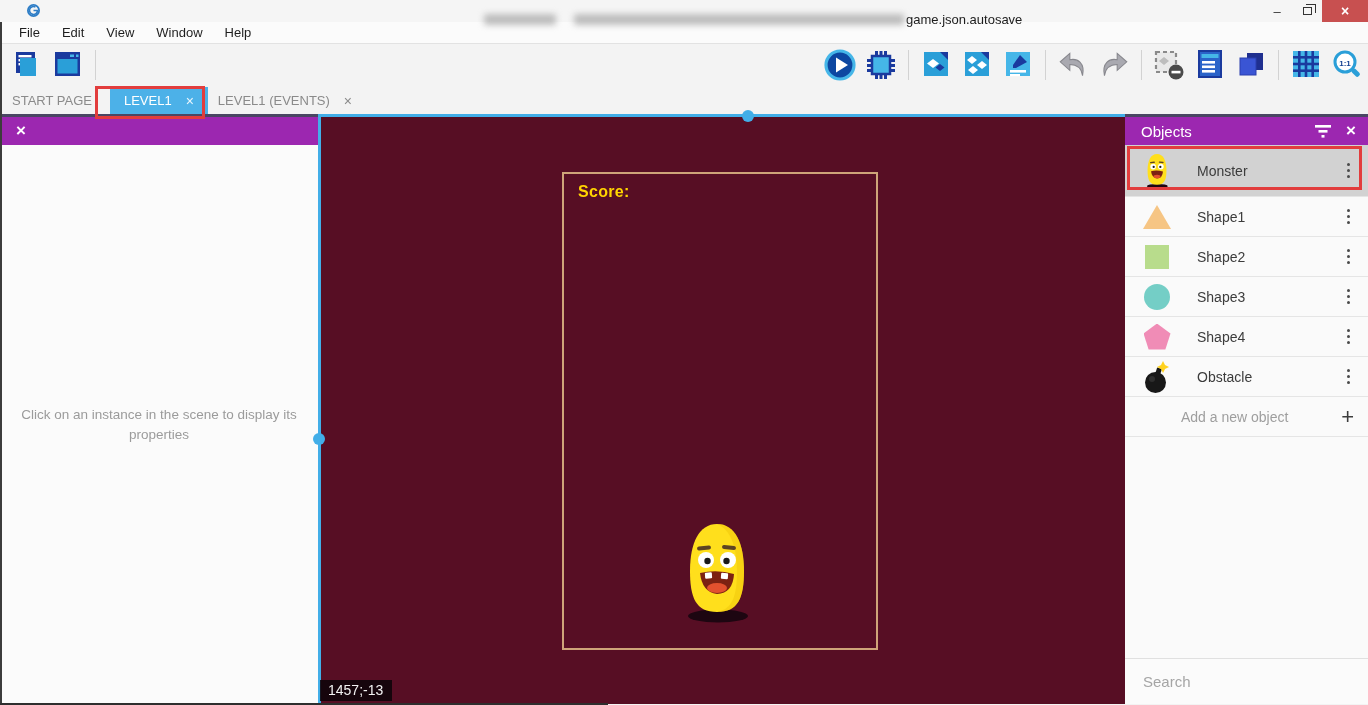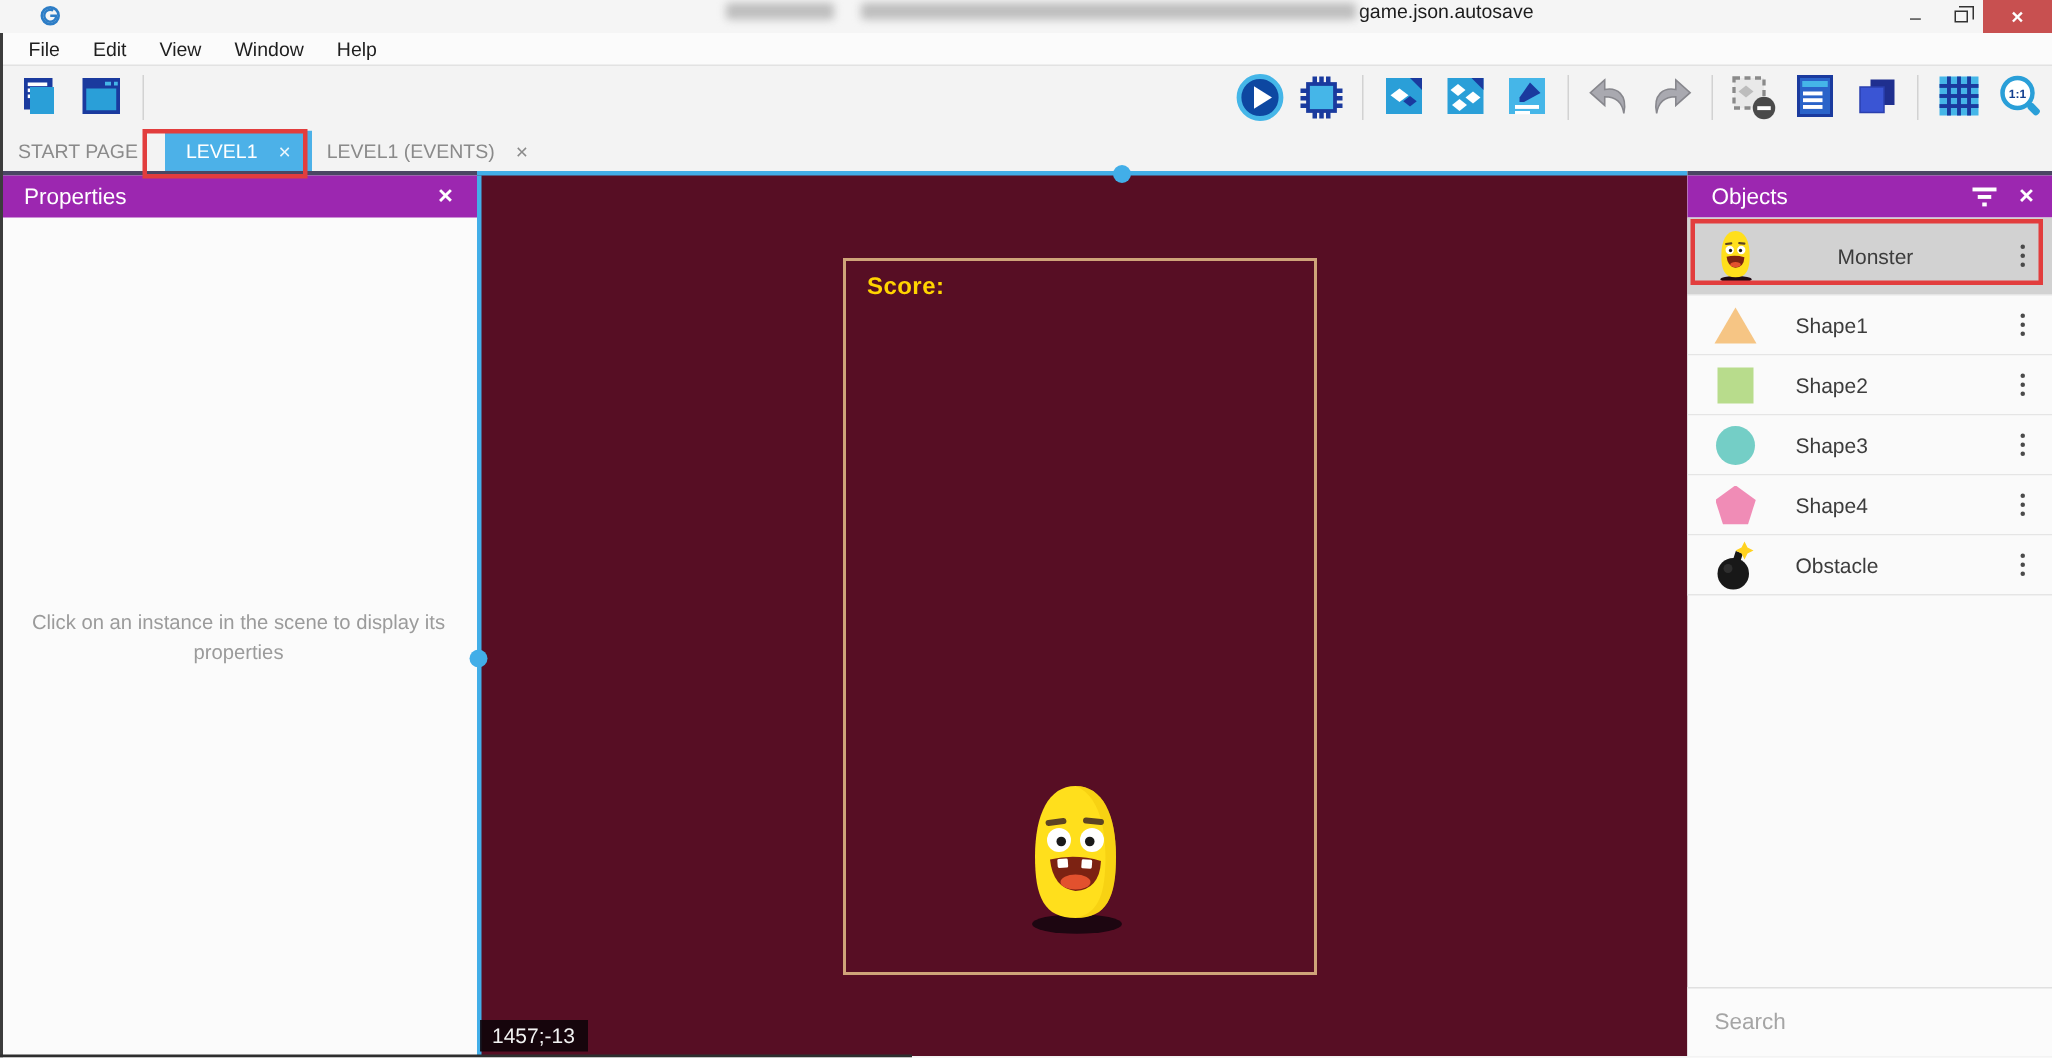--- a/index.html
+++ b/index.html
@@ -2,21 +2,21 @@
 <html><head>
 <meta charset="utf-8">
 <style>
   * { margin:0; padding:0; box-sizing:border-box; }
   html,body { width:1368px; height:705px; overflow:hidden; font-family:"Liberation Sans", sans-serif; }
   .app { position:relative; width:1368px; height:705px; background:#f3f3f3; }
 
   
   .titlebar { position:relative; height:22px; background:#f5f5f5; }
   .gd-logo { position:absolute; left:26px; top:3px; }
-  .title-group { position:absolute; left:484px; top:0; display:flex; align-items:center; }
+  .title-group { position:absolute; left:484px; top:12px; display:flex; align-items:center; }
   .blurblock { height:11px; background:#bdbdbd; border-radius:2px; filter:blur(3px); display:inline-block; }
   .blur1 { width:72px; margin-right:18px; }
   .blur2 { width:330px; margin-right:2px; }
   .title-text { font-size:13px; color:#1c1c1c; white-space:nowrap; }
   .win-controls { position:absolute; right:0; top:0; height:22px; display:flex; align-items:stretch; }
   .win-btn { width:30px; display:flex; align-items:center; justify-content:center; font-size:13px; color:#333; }
   .win-btn.restore-btn span { display:block; width:9px; height:8px; border:1px solid #333; position:relative; background:#f5f5f5; }
   .win-btn.restore-btn span::before { content:""; position:absolute; left:2px; top:-4px; width:9px; height:8px; border:1px solid #333; border-bottom:none; border-left:none; }
   .win-btn.close-btn { width:46px; background:#c85050; color:#fff; font-size:14px; font-weight:bold; }
 
@@ -59,21 +59,21 @@
   .game-frame { position:absolute; left:244px; top:55px; width:316px; height:478px; border:2px solid #cfa479; }
   .score-text { position:absolute; left:260px; top:66px; font-size:16px; font-weight:bold; color:#ffd400; letter-spacing:0.3px; }
   .monster-sprite { position:absolute; left:364px; top:404px; }
   .coords { position:absolute; left:2px; bottom:3px; background:rgba(14,5,9,0.88); color:#f2f2f2; font-size:14px; padding:2px 9px 3px 8px; }
 
   
   .objects-panel { position:relative; width:243px; background:#fafafa; display:flex; flex-direction:column; }
   .objects-panel .panel-header { padding:0 12px 0 16px; }
   .hdr-filter { margin-right:14px; }
   .obj-row { height:40px; display:flex; align-items:center; padding:0 12px 0 16px; border-bottom:1px solid #e5e5e5; background:#fafafa; }
-  .obj-row.selected { height:52px; background:#d2d2d2;gap:28px; }
+  .obj-row.selected { height:52px; background:#d2d2d2; }
   .obj-icon { width:32px; height:36px; display:flex; align-items:center; justify-content:center; margin-right:24px; }
   .obj-label { flex:1; font-size:14px; color:#3c3c3c; }
   .dots { display:flex; flex-direction:column; gap:2.5px; padding:4px 6px; }
   .dots i { width:3.5px; height:3.5px; border-radius:50%; background:#4a4a4a; }
   .add-row { height:40px; display:flex; align-items:center; padding:0 14px 0 56px; border-bottom:1px solid #e5e5e5; }
   .add-label { flex:1; font-size:14px; color:#9e9e9e; }
   .add-plus { font-size:22px; color:#3c3c3c; font-weight:400; }
   .obj-spacer { flex:1; }
   .search-row { height:46px; border-top:1px solid #e0e0e0; display:flex; align-items:center; padding:0 14px 0 18px; background:#fbfbfb;gap:15px; }
   .search-input { flex:1; border:none; outline:none; background:transparent; font-size:15px; color:#444; font-family:"Liberation Sans", sans-serif; }
@@ -270,21 +270,20 @@
     <div class="tab">
       <span>LEVEL1 (EVENTS)</span>
       <span class="tab-close">×</span>
     </div>
   </div>
 
   <div class="main">
 
     <div class="props-panel panel-top-dark">
       <div class="panel-header">
-        <span class="panel-title">Properties</span>
         <span class="panel-x">×</span>
       </div>
       <div class="props-msg">Click on an instance in the scene to display its properties</div>
     </div>
 
     <div class="scene">
       <div class="scene-left-line"></div>
       <div class="handle top"></div>
       <div class="handle left"></div>
       <div class="game-frame"></div>
@@ -400,20 +399,24 @@
           </svg>
         </span>
         <span class="obj-label">Obstacle</span>
         <span class="dots">
             <i></i>
             <i></i>
             <i></i>
           </span>
       </div>
 
+      <div class="add-row">
+        <span class="add-label">Add a new object</span>
+        <span class="add-plus">+</span>
+      </div>
 
       <div class="obj-spacer"></div>
 
       <div class="search-row">
         <input class="search-input" type="text" placeholder="Search" style="">
         <svg width="20" height="20" viewBox="0 0 20 20">
           <circle cx="8.5" cy="8.5" r="6" fill="none" stroke="#6e6e6e" stroke-width="2"></circle>
           <line x1="13" y1="13" x2="18" y2="18" stroke="#6e6e6e" stroke-width="2.2" stroke-linecap="round"></line>
         </svg>
       </div>

